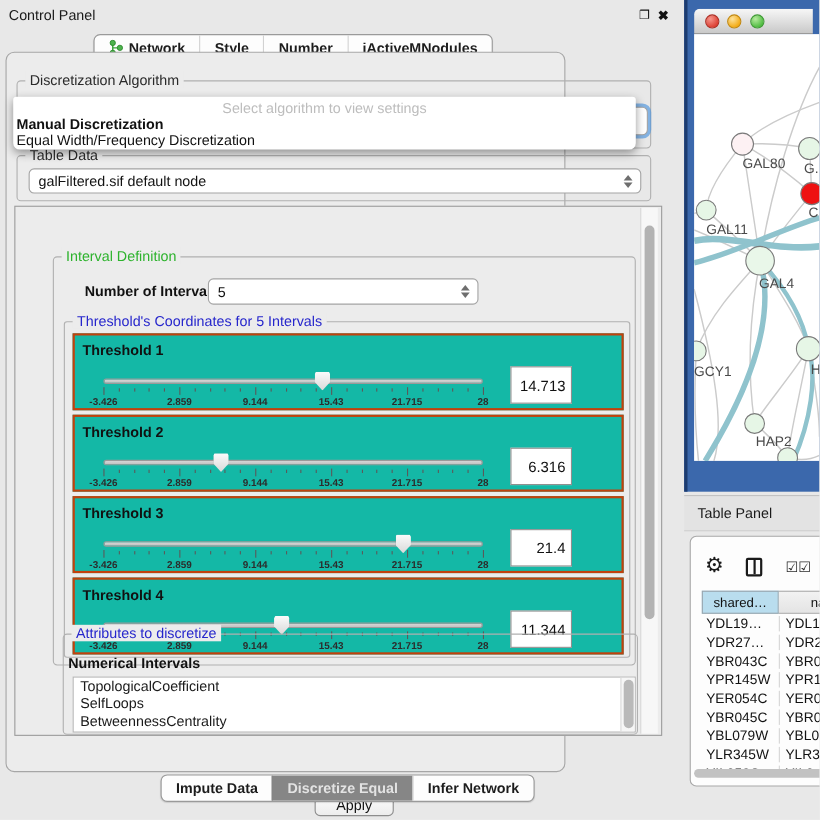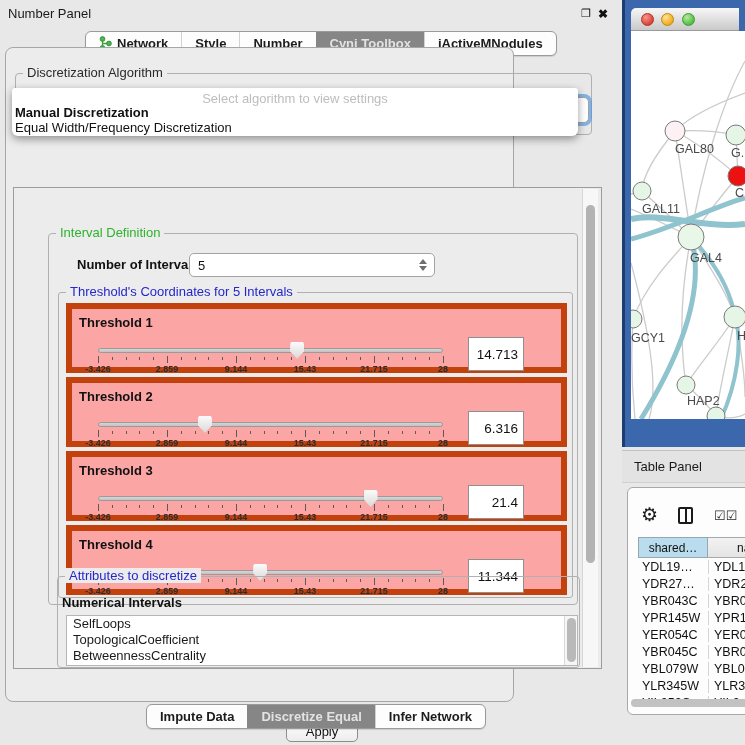--- a/index.html
+++ b/index.html
@@ -37,21 +37,21 @@
 
   .popup { position:absolute; left:12px; top:88px; width:566px; height:48px; background:#fff; border-radius:3px 3px 6px 6px; box-shadow:0 3px 9px rgba(0,0,0,.4); z-index:30; }
   .popup .prompt { position:absolute; left:0; right:0; top:3px; text-align:center; color:#bdbdbd; font-size:13px; }
   .popup .it1 { position:absolute; left:3px; top:17px; font-weight:bold; font-size:13px; }
   .popup .it2 { position:absolute; left:3px; top:32px; font-size:13px; }
 
   .scrollpane { position:absolute; left:12px; top:186px; width:589px; height:482px; background:#ececec; border:1px solid #9c9c9c; }
   .vscroll { position:absolute; right:3px; top:1px; bottom:1px; width:16px; background:#f7f7f7; border-left:1px solid #d6d6d6; }
   .vscroll .thumb { position:absolute; left:3px; width:9px; background:#b3b3b3; border-radius:5px; }
 
-  .thr-box { position:absolute; left:7px; width:501px; height:70px; background:#fca5a5; border:6px solid #c2410c; }
+  .thr-box { position:absolute; left:7px; width:501px; height:70px; background:#14b8a6; border:2px solid #c2410c; }
   .thr-label { position:absolute; left:7px; top:6px; font-weight:bold; font-size:13px; }
   .thr-track { position:absolute; left:26px; top:39px; width:345px; height:5px; background:linear-gradient(#d6d6d6,#c2c2c2); border:1px solid #9a9a9a; border-radius:3px; }
   .thr-thumb { position:absolute; top:33px; width:14px; height:17px; background:linear-gradient(#fbfbfb,#d9d9d9); clip-path:polygon(8% 0,92% 0,100% 12%,100% 55%,50% 100%,0 55%,0 12%); filter:drop-shadow(0 0 1px #8a8a8a); }
   .tickzone { position:absolute; left:26px; top:47px; width:345px; height:9px; }
   .tick { position:absolute; width:1px; background:#5a5a5a; }
   .tick.major { height:7px; top:0; }
   .tick.minor { height:3px; top:1px; }
   .ticklabels { position:absolute; left:26px; top:55px; width:345px; height:10px; }
   .ticklabel { position:absolute; transform:translateX(-50%); font-size:9px; font-weight:bold; color:#2c2c2c; white-space:nowrap; }
   .thr-value { position:absolute; left:396px; top:28px; width:56px; height:34px; background:#fff; border:1px solid #8f8f8f; font-size:13.5px; display:flex; align-items:center; justify-content:flex-end; padding-right:5px; }
@@ -91,56 +91,63 @@
   .tp-row .c1 { width:70px; padding-left:4px; }
   .tp-row .c2 { padding-left:5px; border-left:1px solid #d5d5d5; }
   .tp-hscroll { position:absolute; left:3px; right:2px; top:211px; height:10px; }
   .tp-hscroll .thumb { height:8px; width:100%; background:#c2c2c2; border-radius:4px; }
 
   .neticon { width:13px; height:15px; }
 </style>
 </head>
 <body>
 
-<div class="cp-title">Number Panel</div>
+<div class="cp-title">Control Panel</div>
 <div class="win-btn win-min">❐</div>
 <div class="win-btn win-close">✖</div>
 
 <div class="tabbar top-tabs" id="topTabs">
     <div class="tab">
       <svg viewBox="0 0 13 15" class="neticon">
         <line x1="3.5" y1="3.5" x2="3.5" y2="11.5" stroke="#3aa53a" stroke-width="1.3"></line>
         <line x1="3.5" y1="7.5" x2="9.5" y2="7.5" stroke="#3aa53a" stroke-width="1.3"></line>
         <circle cx="3.5" cy="3" r="2.4" fill="#4db34d" stroke="#2c8a2c" stroke-width="0.8"></circle>
         <circle cx="3.5" cy="12" r="2.4" fill="#4db34d" stroke="#2c8a2c" stroke-width="0.8"></circle>
         <circle cx="10" cy="7.5" r="2.4" fill="#4db34d" stroke="#2c8a2c" stroke-width="0.8"></circle>
       </svg>
       <span>Network</span>
     </div>
     <div class="tab">
       <span>Style</span>
     </div>
     <div class="tab">
       <span>Number</span>
     </div>
-    <div class="tab sel">
-      <span>Cyni Toolbox</span>
-    </div>
     <div class="tab">
       <span>jActiveMNodules</span>
     </div>
   </div>
 
 <div class="content">
 
   <div class="group" style="left:9px; top:25px; width:577px; height:62px;">
     <span class="group-title gt-black">Discretization Algorithm</span>
   </div>
   <div class="combo focusring" style="left:17px; top:49px; width:566px; height:26px;"></div>
 
+  <div class="group" style="left:9px; top:93px; width:577px; height:42px;">
+    <span class="group-title gt-black">Table Data</span>
+    <div class="combo" style="left:10px; top:11px; width:557px; height:23px;">
+      <span>galFiltered.sif default node</span>
+      <span class="spin">
+          <i class="up"></i>
+          <i class="dn"></i>
+        </span>
+    </div>
+  </div>
 
   <div class="scrollpane" style="left:7px; top:139px;">
     <div class="group" style="left:34px; top:8px; width:530px; height:372px;margin-top:37px;">
       <span class="group-title gt-green">Interval Definition</span>
       <span style="position:absolute; left:28px; top:23px; font-weight:bold;">Number of Intervals</span>
       <div class="combo" style="left:140px; top:19px; width:246px; height:24px;">
         <span>5</span>
         <span class="spin">
             <i class="up"></i>
             <i class="dn"></i>
@@ -319,22 +326,22 @@
             </div>
           </div>
       </div>
     </div>
 
     <div class="group" style="left:43px; top:388px; width:523px; height:92px;">
       <span class="group-title gt-blue">Attributes to discretize</span>
       <span style="position:absolute; left:4px; top:18px; font-weight:bold;">Numerical Intervals</span>
       <div class="attr-list" style="left:8px; top:38px; width:512px; height:51px;">
         <div id="attrItems">
+            <div class="attr-item">TopologicalCoefficient</div>
             <div class="attr-item">SelfLoops</div>
-            <div class="attr-item">TopologicalCoefficient</div>
             <div class="attr-item">BetweennessCentrality</div>
           </div>
         <div class="attr-scroll">
             <div class="thumb"></div>
           </div>
       </div>
     </div>
 
     <div class="vscroll">
       <div class="thumb" style="top:16px; height:358px;"></div>

